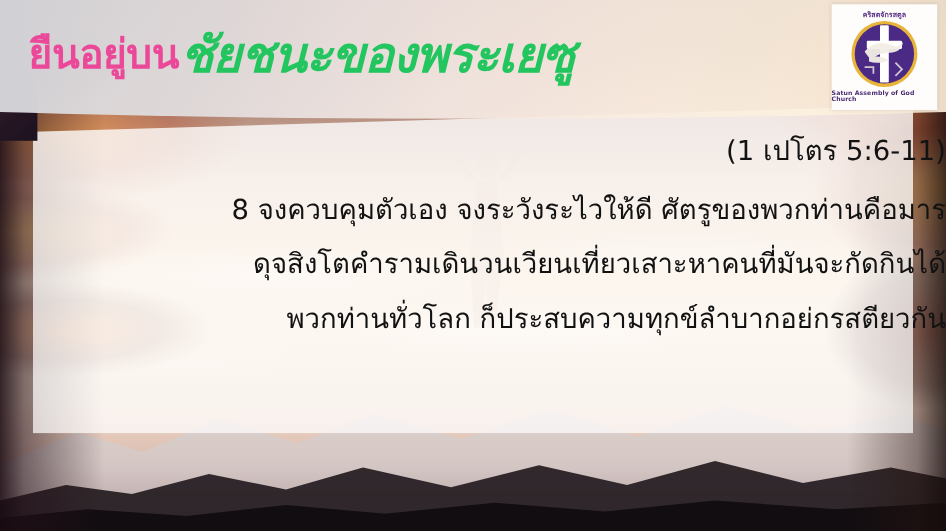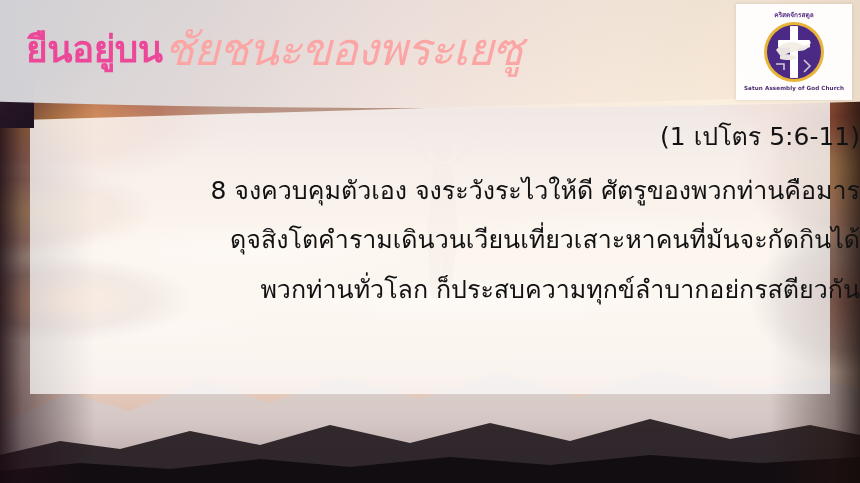--- a/index.html
+++ b/index.html
@@ -120,33 +120,33 @@
   }
   .title-light {
     font-size: 37px;
     font-weight: 700;
     color: #ec4899;
     letter-spacing: -0.5px;
     line-height: 1;
   }
   .title-bold {
     font-size: 45px;
-    font-weight: 400;
+    font-weight: 700;
     font-style: italic;
-    color: #fca5a5;
+    color: #22c55e;
     letter-spacing: -1px;
     line-height: 1;
     margin-left: 1px;
   }
 
   
   .logo-card {
     position: absolute;
     right: 8px; top: 4px;
-    width: 116px; height: 96px;
+    width: 96px; height: 96px;
     background: rgba(255,255,255,0.93);
     display: flex;
     flex-direction: column;
     align-items: center;
     justify-content: center;
     box-shadow: 0 0 4px rgba(0,0,0,0.12);
   }
   .logo-top-text {
     font-size: 6.5px;
     color: #5a2f86;

